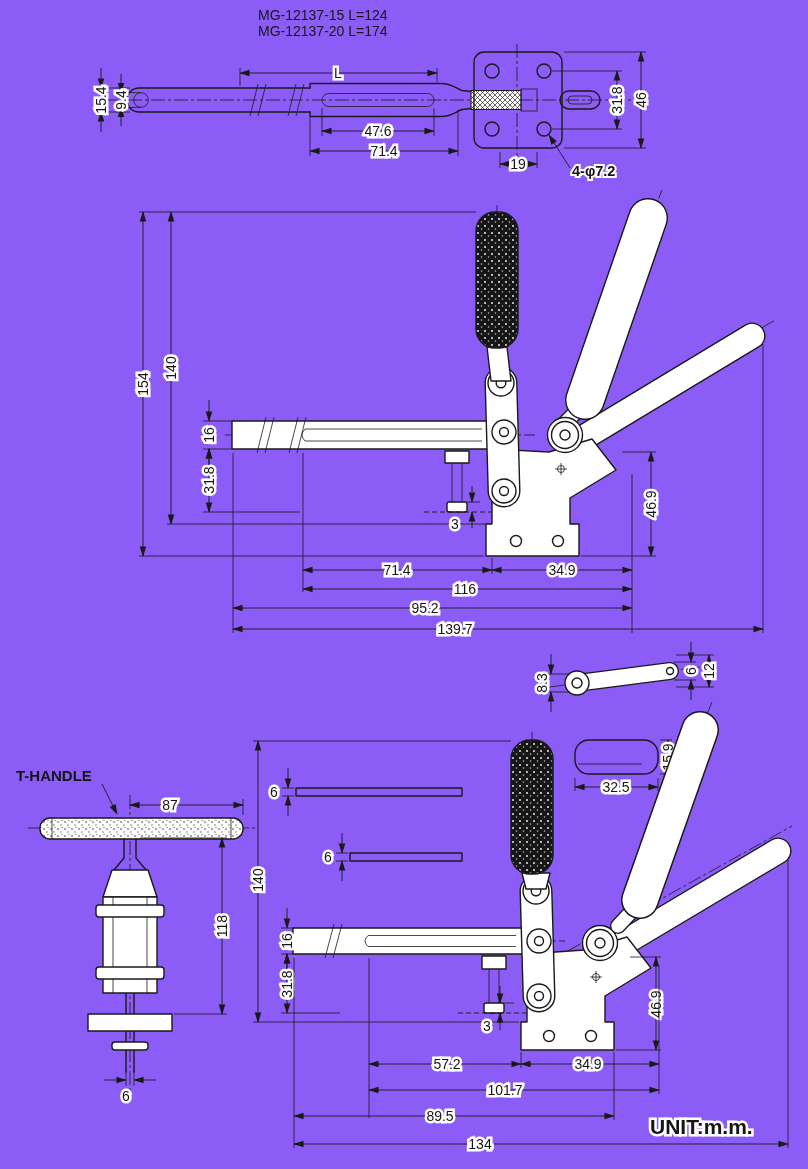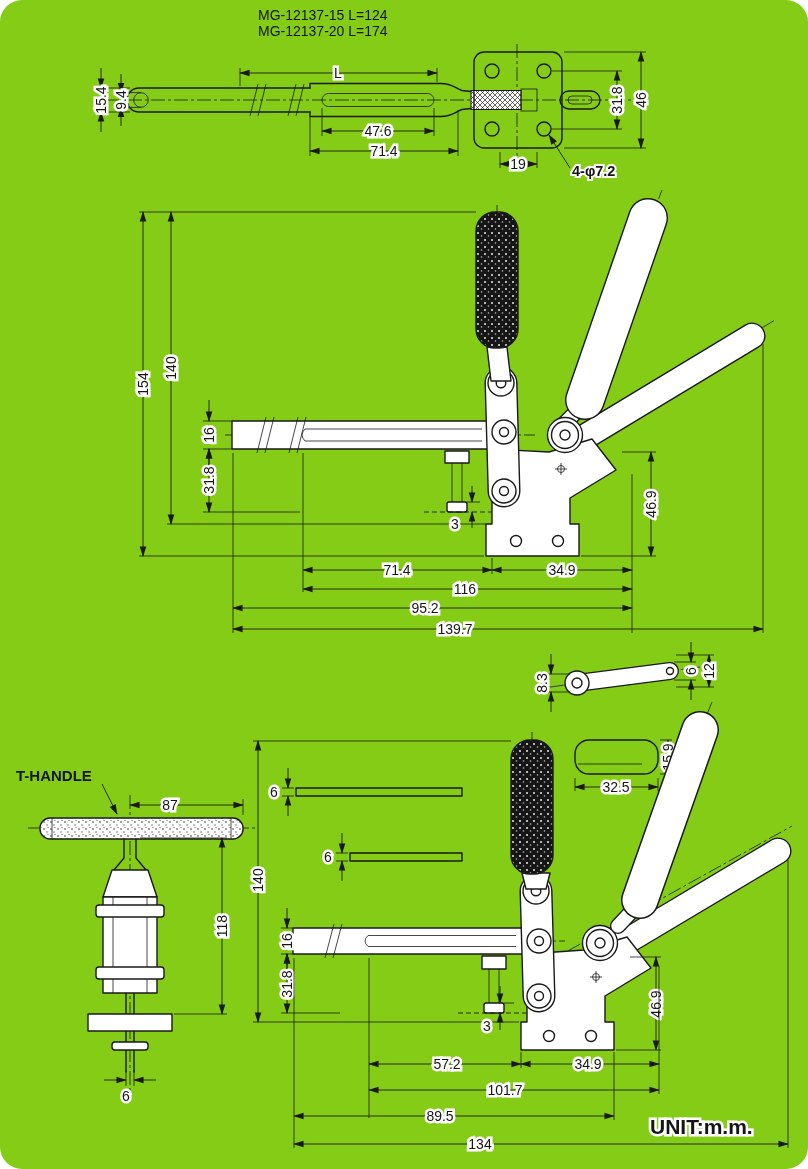--- a/index.html
+++ b/index.html
@@ -1,16 +1,16 @@
 <!DOCTYPE html>
 <html><head>
 <meta charset="utf-8">
 <style>
   html,body{margin:0;padding:0;background:#ffffff;}
-  .page{width:808px;height:1169px;position:relative;background:#84cc16;border-radius:22px;}
+  .page{width:808px;height:1169px;position:relative;background:#8b5cf6;}
   svg{display:block;}
   text{font-family:"Liberation Sans",sans-serif;fill:#151515;}
   .dim-t{font-size:14px;text-anchor:middle;dominant-baseline:central;
          stroke:#ffffff;stroke-width:5px;paint-order:stroke;}
   .title-t{font-size:14px;text-anchor:start;}
   .label-t{font-size:15px;font-weight:bold;text-anchor:start;}
   .callout-t{font-size:14.5px;font-weight:bold;text-anchor:start;
          stroke:#ffffff;stroke-width:4px;paint-order:stroke;}
   .unit-t{font-size:21px;font-weight:bold;text-anchor:start;
          stroke:#ffffff;stroke-width:5px;paint-order:stroke;}

